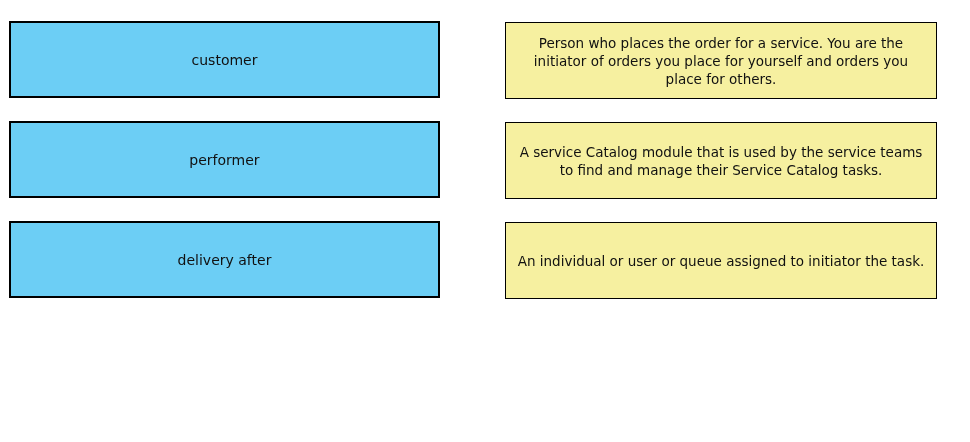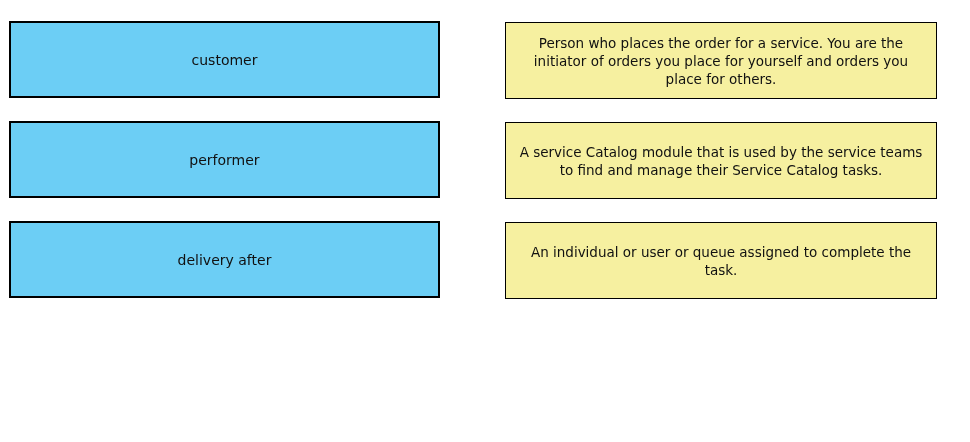--- a/index.html
+++ b/index.html
@@ -76,17 +76,17 @@
   </div>
 
   <div class="col col-defs">
     <div class="def-card">
       <span class="text">Person who places the order for a service. You are the initiator of orders you place for yourself and orders you place for others.</span>
     </div>
     <div class="def-card">
       <span class="text">A service Catalog module that is used by the service teams to find and manage their Service Catalog tasks.</span>
     </div>
     <div class="def-card">
-      <span class="text">An individual or user or queue assigned to complete the task.</span>
+      <span class="text">An individual or user or queue assigned to initiator the task.</span>
     </div>
   </div>
 
 </div>
 
 </body></html>

